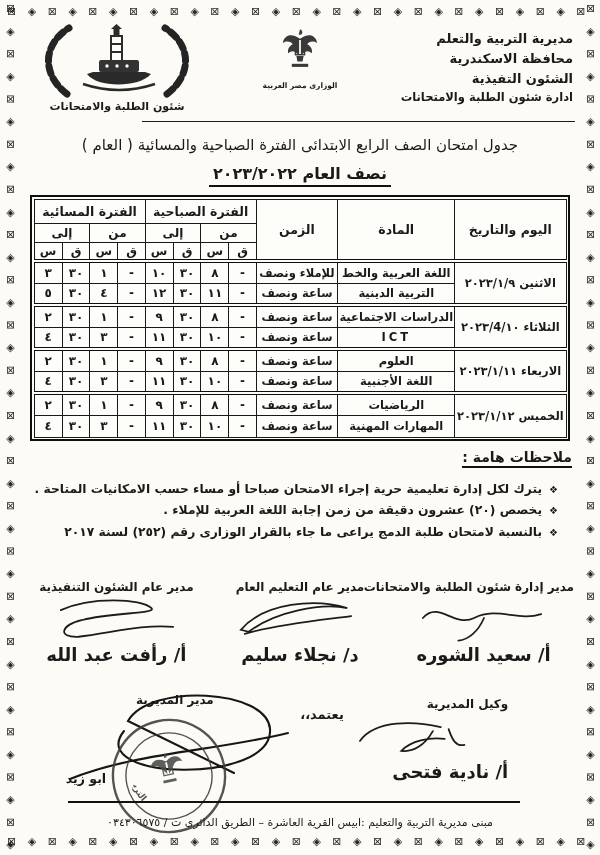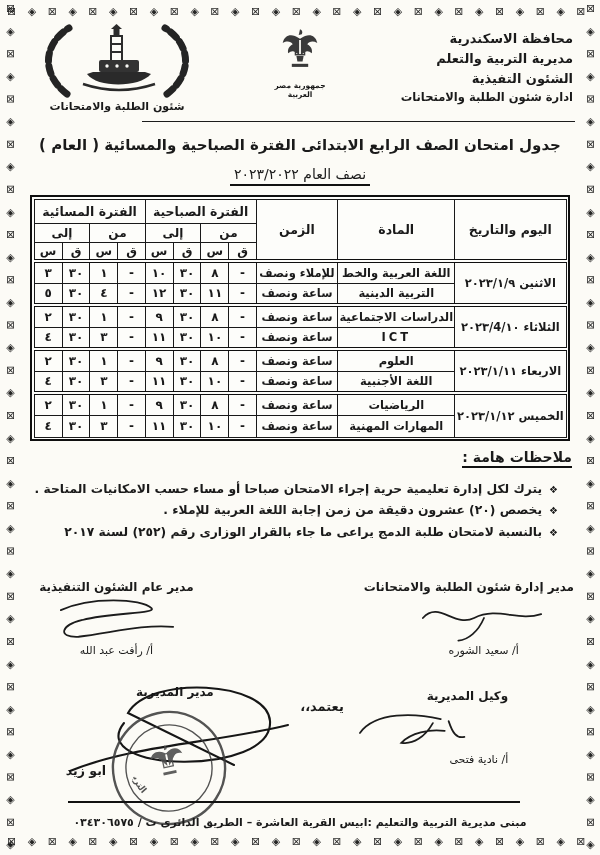--- a/index.html
+++ b/index.html
@@ -26,23 +26,23 @@
                    border-top:1.6px solid #1c1c1c; }
   .emblem { position:absolute; top:27px; left:262px; width:76px; text-align:center; }
   .emblem svg { width:40px; height:50px; }
   .emblem-cap { font-size:7.5px; font-weight:bold; letter-spacing:.5px; }
   .logo { position:absolute; top:22px; left:28px; width:178px; text-align:center; }
   .logo svg { width:160px; height:80px; }
   .logo-cap { font-size:11px; font-weight:bold; margin-top:-6px; direction:rtl; }
 
   
   .title { position:absolute; top:136px; left:30px; right:30px; text-align:center;
-           direction:rtl; font-weight:bold; font-size:15px; }
+           direction:rtl; font-weight:normal; font-size:15px; }
   .subtitle-wrap { position:absolute; top:164px; left:0; right:0; text-align:center; }
-  .subtitle { display:inline-block; direction:rtl; font-weight:normal; font-size:14px;
+  .subtitle { display:inline-block; direction:rtl; font-weight:bold; font-size:16px;
               padding:0 4px 2px; border-bottom:2px solid #111; }
 
   
   .tbl-wrap { position:absolute; top:195px; left:30px; right:30px;
               border:2px solid #0f0f0f; padding:1.5px; background:#fdfdfa; }
   table.sched { width:100%; direction:rtl; border-collapse:collapse; }
   .sched th, .sched td { border:1.2px solid #191919; text-align:center;
                          font-weight:bold; padding:0 1px; }
   .sched thead { border-bottom:4px double #0f0f0f; }
   .sched tbody { border-top:4px double #0f0f0f; }
@@ -62,66 +62,66 @@
   .notes li { font-weight:bold; font-size:12.3px; line-height:1.5;
               margin:3.5px 0; padding-right:14px; }
   .notes .blt { font-size:10px; margin-left:7px; }
 
   
   .sigs { position:absolute; top:580px; left:26px; right:26px; direction:rtl; }
   .sigrow { display:flex; justify-content:space-between; }
   .sigcol { width:33%; text-align:center; }
   .sig-title { font-weight:bold; font-size:12px; white-space:nowrap; }
   .squiggle { width:138px; height:50px; display:block; margin:0 auto; }
-  .sig-name { font-weight:normal; font-size:11px; }
+  .sig-name { font-weight:bold; font-size:18px; }
   .sigrow2 { margin-top:14px; position:relative; height:190px; }
   .approve { position:absolute; top:28px; right:42%; font-weight:bold; font-size:13px; }
   .wakil { position:absolute; top:18px; right:12%; width:170px; text-align:right; }
   .modir { position:absolute; top:10px; left:8%; width:210px; text-align:center; }
   .modir .sig-title { display:inline-block; }
   .bigsig { position:absolute; top:-8px; left:-6px; width:230px; height:120px; }
   .stamp { position:absolute; top:26px; left:38px; width:122px; height:122px;
            transform:rotate(-12deg); opacity:.88; }
   .partial-name { position:absolute; top:82px; left:-4px; font-weight:bold;
                   font-size:12.5px; }
 
   
   .footline { position:absolute; bottom:52px; left:68px; right:80px;
               border-top:2px solid #111; }
   .footer-text { position:absolute; bottom:26px; left:0; right:0; text-align:center;
-                 direction:rtl; font-weight:bold; font-size:11px; }
+                 direction:rtl; font-weight:normal; font-size:11px; }
 </style>
 </head>
 <body>
 
 <div class="chain h top">⊠ ◈ ⊠ ◈ ⊠ ◈ ⊠ ◈ ⊠ ◈ ⊠ ◈ ⊠ ◈ ⊠ ◈ ⊠ ◈ ⊠ ◈ ⊠ ◈ ⊠ ◈ ⊠ ◈ ⊠ ◈ ⊠ ◈ ⊠ ◈ ⊠ ◈ ⊠ ◈ ⊠ ◈ ⊠ ◈ ⊠ ◈ ⊠ ◈ ⊠ ◈ ⊠ ◈ ⊠ ◈ ⊠ ◈ ⊠ ◈ ⊠ ◈ ⊠ ◈ ⊠ ◈ ⊠ ◈ ⊠ ◈ ⊠ ◈ ⊠ ◈ ⊠ ◈ ⊠ ◈ ⊠ ◈ ⊠ ◈ ⊠ ◈ ⊠ ◈ ⊠ ◈ ⊠ ◈ ⊠ ◈ ⊠ ◈ ⊠ ◈ ⊠ ◈ ⊠ ◈ ⊠ ◈</div>
 <div class="chain h bot">⊠ ◈ ⊠ ◈ ⊠ ◈ ⊠ ◈ ⊠ ◈ ⊠ ◈ ⊠ ◈ ⊠ ◈ ⊠ ◈ ⊠ ◈ ⊠ ◈ ⊠ ◈ ⊠ ◈ ⊠ ◈ ⊠ ◈ ⊠ ◈ ⊠ ◈ ⊠ ◈ ⊠ ◈ ⊠ ◈ ⊠ ◈ ⊠ ◈ ⊠ ◈ ⊠ ◈ ⊠ ◈ ⊠ ◈ ⊠ ◈ ⊠ ◈ ⊠ ◈ ⊠ ◈ ⊠ ◈ ⊠ ◈ ⊠ ◈ ⊠ ◈ ⊠ ◈ ⊠ ◈ ⊠ ◈ ⊠ ◈ ⊠ ◈ ⊠ ◈ ⊠ ◈ ⊠ ◈ ⊠ ◈ ⊠ ◈ ⊠ ◈ ⊠ ◈ ⊠ ◈ ⊠ ◈</div>
 <div class="chain v lft">⊠ ◈ ⊠ ◈ ⊠ ◈ ⊠ ◈ ⊠ ◈ ⊠ ◈ ⊠ ◈ ⊠ ◈ ⊠ ◈ ⊠ ◈ ⊠ ◈ ⊠ ◈ ⊠ ◈ ⊠ ◈ ⊠ ◈ ⊠ ◈ ⊠ ◈ ⊠ ◈ ⊠ ◈ ⊠ ◈ ⊠ ◈ ⊠ ◈ ⊠ ◈ ⊠ ◈ ⊠ ◈ ⊠ ◈ ⊠ ◈ ⊠ ◈ ⊠ ◈ ⊠ ◈ ⊠ ◈ ⊠ ◈ ⊠ ◈ ⊠ ◈ ⊠ ◈ ⊠ ◈ ⊠ ◈ ⊠ ◈ ⊠ ◈ ⊠ ◈ ⊠ ◈ ⊠ ◈ ⊠ ◈ ⊠ ◈ ⊠ ◈ ⊠ ◈ ⊠ ◈ ⊠ ◈</div>
 <div class="chain v rgt">⊠ ◈ ⊠ ◈ ⊠ ◈ ⊠ ◈ ⊠ ◈ ⊠ ◈ ⊠ ◈ ⊠ ◈ ⊠ ◈ ⊠ ◈ ⊠ ◈ ⊠ ◈ ⊠ ◈ ⊠ ◈ ⊠ ◈ ⊠ ◈ ⊠ ◈ ⊠ ◈ ⊠ ◈ ⊠ ◈ ⊠ ◈ ⊠ ◈ ⊠ ◈ ⊠ ◈ ⊠ ◈ ⊠ ◈ ⊠ ◈ ⊠ ◈ ⊠ ◈ ⊠ ◈ ⊠ ◈ ⊠ ◈ ⊠ ◈ ⊠ ◈ ⊠ ◈ ⊠ ◈ ⊠ ◈ ⊠ ◈ ⊠ ◈ ⊠ ◈ ⊠ ◈ ⊠ ◈ ⊠ ◈ ⊠ ◈ ⊠ ◈ ⊠ ◈ ⊠ ◈ ⊠ ◈</div>
 
 <div class="hdr-right">
+  <div>مديرية التربية والتعلم</div>
   <div>محافظة الاسكندرية</div>
-  <div>مديرية التربية والتعلم</div>
   <div>الشئون التفيذية</div>
   <div class="l4">ادارة شئون الطلبة والامتحانات</div>
 </div>
 <div class="hdr-underline"></div>
 
 <div class="emblem">
   <svg viewBox="0 0 44 54">
     <path d="M22 2 c2.4 1 3.2 3.2 2 5.4 l-3.4 .8 z" fill="#3a3a3a"></path>
     <path d="M21 12 C13 6 5 8 3 17 C8 14.5 12 15.5 14 18.5 C10 20.5 8 24.5 9 28.5 C12 25.5 15 25.5 17 27.5 L21 30 Z" fill="#3a3a3a"></path>
     <path d="M23 12 C31 6 39 8 41 17 C36 14.5 32 15.5 30 18.5 C34 20.5 36 24.5 35 28.5 C32 25.5 29 25.5 27 27.5 L23 30 Z" fill="#3a3a3a"></path>
     <rect x="17" y="13" width="10" height="17" fill="none" stroke="#3a3a3a" stroke-width="1.6"></rect>
     <line x1="20.4" y1="13" x2="20.4" y2="30" stroke="#3a3a3a" stroke-width="1"></line>
     <line x1="23.8" y1="13" x2="23.8" y2="30" stroke="#3a3a3a" stroke-width="1"></line>
     <path d="M18 31.5 h8 l-1.2 6 h-5.6 z" fill="#3a3a3a"></path>
     <rect x="13" y="40" width="18" height="3.4" fill="#3a3a3a"></rect>
   </svg>
-  <div class="emblem-cap">جمهورية مصر العربية</div>
+  <div class="emblem-cap">الوزارى مصر العربية</div>
 </div>
 
 <div class="logo">
   <svg viewBox="0 0 160 80">
     <path d="M30 72 C4 52 6 22 32 6" stroke="#242424" stroke-width="7" fill="none" stroke-dasharray="8 5" stroke-linecap="round"></path>
     <path d="M130 72 C156 52 154 22 128 6" stroke="#242424" stroke-width="7" fill="none" stroke-dasharray="8 5" stroke-linecap="round"></path>
     <rect x="74" y="14" width="11" height="34" fill="none" stroke="#2c2c2c" stroke-width="2"></rect>
     <line x1="74" y1="22" x2="85" y2="22" stroke="#2c2c2c" stroke-width="2"></line>
     <line x1="74" y1="30" x2="85" y2="30" stroke="#2c2c2c" stroke-width="2"></line>
     <rect x="76.5" y="7" width="6" height="7" fill="#2c2c2c"></rect>
@@ -308,20 +308,27 @@
 <div class="sigs">
   <div class="sigrow">
     <div class="sigcol">
       <div class="sig-title">مدير إدارة شئون الطلبة والامتحانات</div>
       <svg class="squiggle" viewBox="0 0 140 50">
         <path d="M8 24 C24 6 40 34 60 24 C84 12 104 28 128 20 M70 24 C64 38 54 46 44 47" stroke="#1c1c1c" stroke-width="1.8" fill="none" stroke-linecap="round"></path>
       </svg>
       <div class="sig-name">أ/ سعيد الشوره</div>
     </div>
     <div class="sigcol">
+      <div class="sig-title">مدير عام التعليم العام</div>
+      <svg class="squiggle" viewBox="0 0 140 50">
+        <path d="M10 36 C34 8 86 4 118 14 C92 8 44 18 18 38 Z M14 40 C48 30 92 26 122 22" stroke="#1c1c1c" stroke-width="1.8" fill="none" stroke-linecap="round"></path>
+      </svg>
+      <div class="sig-name">د/ نجلاء سليم</div>
+    </div>
+    <div class="sigcol">
       <div class="sig-title">مدير عام الشئون التنفيذية</div>
       <svg class="squiggle" viewBox="0 0 140 50">
         <path d="M14 16 C44 2 96 4 106 14 C112 20 66 18 36 26 C14 31 10 44 32 43 C62 40 96 30 128 33" stroke="#1c1c1c" stroke-width="1.8" fill="none" stroke-linecap="round"></path>
       </svg>
       <div class="sig-name">أ/ رأفت عبد الله</div>
     </div>
   </div>
 
   <div class="sigrow2">
     <div class="wakil">

